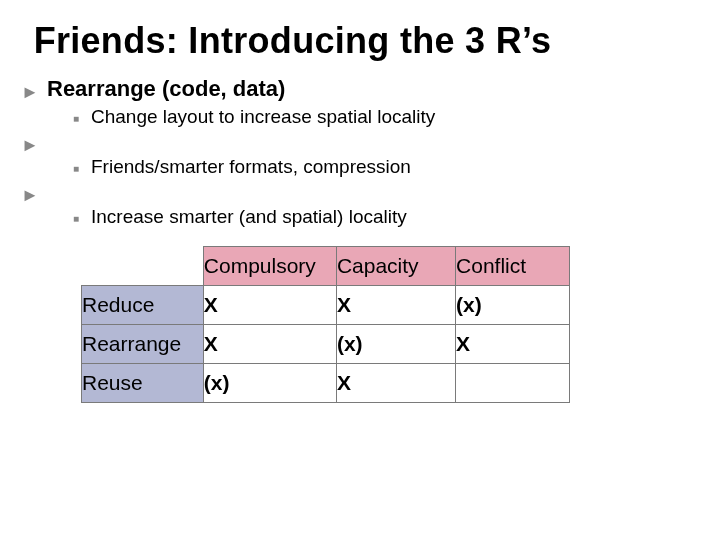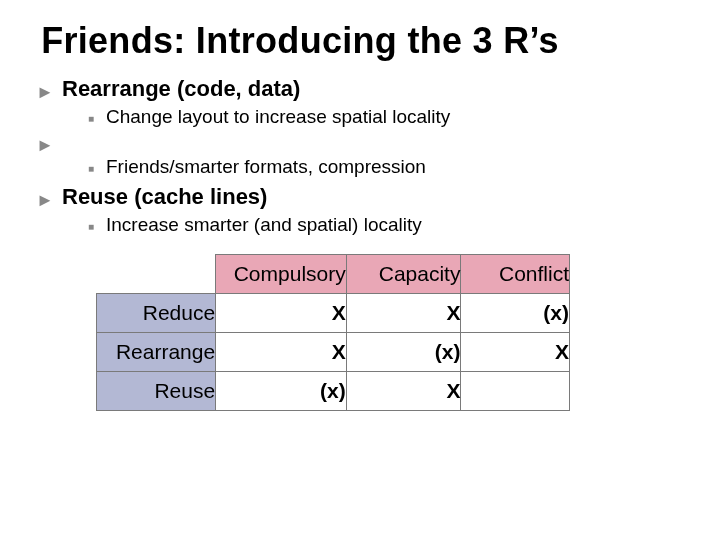--- a/index.html
+++ b/index.html
@@ -9,21 +9,21 @@
     height: 540px;
     background: #fff;
     font-family: Verdana, Geneva, sans-serif;
     color: #000;
     overflow: hidden;
   }
   .slide {
     width: 600px;
     height: 540px;
     box-sizing: border-box;
-    padding: 16px 30px 0 30px;
+    padding: 16px 30px 0 15px;
   }
   .title {
     font-size: 36px;
     font-weight: bold;
     text-align: center;
     margin: 4px 0 14px 0;
     letter-spacing: 0.3px;
   }
   ul.top {
     list-style: none;
@@ -75,21 +75,21 @@
   .tablewrap {
     margin: 18px 0 0 66px;
   }
   table {
     border-collapse: collapse;
     font-size: 21px;
   }
   td {
     border: 1px solid #7a7a7a;
     height: 38px;
-    text-align: right;
+    text-align: left;
     vertical-align: middle;
     padding: 0;
   }
   col.c0 { width: 140px; }
   col.cX { width: 150px; }
   td.corner {
     border-top: 1px solid #fff;
     border-left: 1px solid #fff;
     background: #fff;
   }
@@ -130,21 +130,20 @@
       <ul class="sub">
         <li class="b2">
           <span class="bullet">■</span>
           <span class="txt">Friends/smarter formats, compression</span>
         </li>
       </ul>
     </li>
     <li>
       <div class="b1">
         <span class="bullet">►</span>
-        <span class="txt">Reuse (cache lines)</span>
       </div>
       <ul class="sub">
         <li class="b2">
           <span class="bullet">■</span>
           <span class="txt">Increase smarter (and spatial) locality</span>
         </li>
       </ul>
     </li>
   </ul>
 

